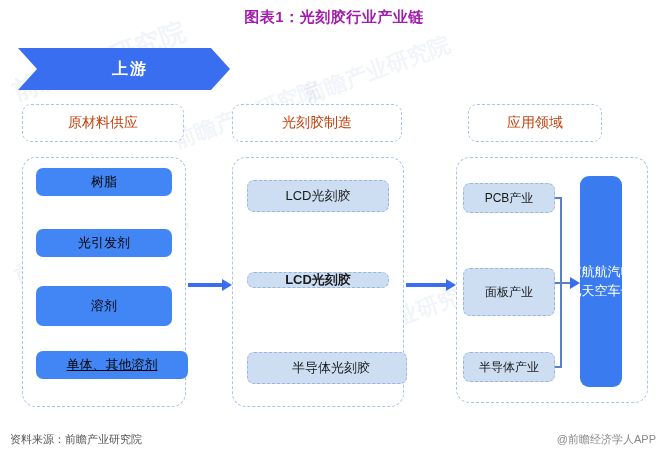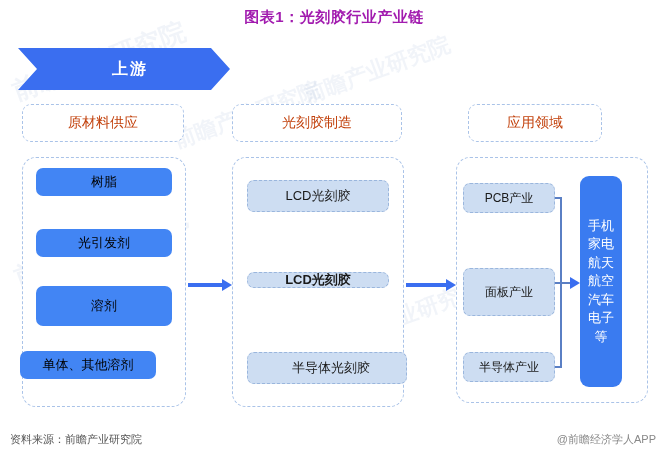--- a/index.html
+++ b/index.html
@@ -114,21 +114,21 @@
   .item-light {
     background: #cdddf2;
     color: #1a1a1a;
     border: 1.3px dashed #9ab6dd;
   }
 
   
   .u1 { left: 36px; top: 168px; width: 136px; height: 28px; }
   .u2 { left: 36px; top: 229px; width: 136px; height: 28px; }
   .u3 { left: 36px; top: 286px; width: 136px; height: 40px; }
-  .u4 { left: 20px; top: 351px; width: 136px; height: 28px; }
+  .u4 { left: 36px; top: 351px; width: 152px; height: 28px; text-decoration: underline; }
 
   
   .m1 { left: 247px; top: 180px; width: 142px; height: 32px; }
   .m2 { left: 247px; top: 272px; width: 142px; height: 16px; font-weight: bold; }
   .m3 { left: 247px; top: 352px; width: 160px; height: 32px; padding-left: 8px; }
 
   
   .d1 { left: 463px; top: 183px; width: 92px; height: 30px; font-size: 12px; }
   .d2 { left: 463px; top: 268px; width: 92px; height: 48px; font-size: 12px; }
   .d3 { left: 463px; top: 352px; width: 92px; height: 30px; font-size: 12px; }
@@ -139,21 +139,21 @@
     left: 580px;
     top: 176px;
     width: 42px;
     height: 211px;
     background: #3a7bf0;
     border-radius: 9px;
     color: #ffffff;
     font-size: 13px;
     line-height: 1.42;
     display: flex;
-    flex-direction: column;
+    flex-direction: row;
     align-items: center;
     justify-content: center;
     text-align: center;
   }
   .appbox span { display: block; }
 
   
   .conn {
     position: absolute;
     height: 12px;

